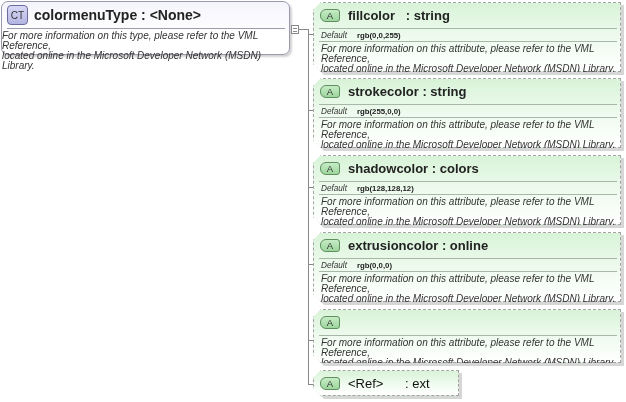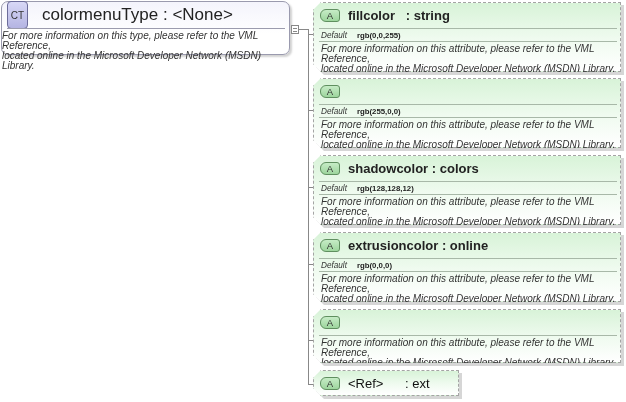--- a/index.html
+++ b/index.html
@@ -3,24 +3,24 @@
 <meta charset="utf-8">
 <style>
   html, body { margin:0; padding:0; }
   body { width:626px; height:402px; background:#ffffff; position:relative; overflow:hidden;
          font-family:"Liberation Sans", sans-serif; color:#222; }
   .ct-box { position:absolute; left:1px; top:1px; width:289px; height:54px;
             border:1px solid #9a9aae; border-radius:7px;
             background:linear-gradient(to bottom, #f4f4fc 0%, #ffffff 60%);
             box-shadow:2px 2px 2px rgba(0,0,0,0.18); box-sizing:border-box; }
   .ct-header { position:absolute; left:5px; top:4px; height:18px; display:flex; align-items:center; }
-  .ct-badge { width:21px; height:28px; border:1px solid #6c6c9a; border-radius:4px;
+  .ct-badge { width:21px; height:20px; border:1px solid #6c6c9a; border-radius:4px;
               background:linear-gradient(to bottom,#d8d8f6,#b4b4e2); font-size:10px;
-              color:#333; display:flex; align-items:center; justify-content:center; margin-right:14px; box-sizing:border-box; }
-  .ct-title { font-size:17px; font-weight:normal; color:#222; }
+              color:#333; display:flex; align-items:center; justify-content:center; margin-right:6px; box-sizing:border-box; }
+  .ct-title { font-size:14px; font-weight:bold; color:#222; }
   .ct-sep { position:absolute; left:5px; right:4px; top:26px; border-top:1px solid #9c9cae; }
   .ct-desc { position:absolute; left:0; top:29px; font-size:10px; font-style:italic; line-height:10px; color:#333; }
 
   .conn { position:absolute; background:#888; }
   .toggle { position:absolute; left:291px; top:25px; width:8px; height:9px; border:1px solid #888; background:#fff; box-sizing:border-box; }
   .toggle::before, .toggle::after { content:""; position:absolute; left:1px; right:1px; height:1px; background:#888; }
   .toggle::before { top:2px; } .toggle::after { top:5px; }
 
   .attr { position:absolute; left:313px; width:308px;
           border:1px dashed #a4a4a4; box-sizing:border-box;
@@ -79,20 +79,21 @@
   <div class="a-desc" style="top:41px;">
       <div>For more information on this attribute, please refer to the VML Reference,</div>
       <div>located online in the Microsoft Developer Network (MSDN) Library.</div>
     </div>
 </div>
 
 <div class="attr-shadow" style="top:81px;height:70px;"></div>
 <div class="attr" style="top:78px;height:70px;">
   <div class="attr-head">
       <span class="a-badge">A</span>
+      <span class="a-name">strokecolor : string</span>
     </div>
   <div class="a-sep" style="top:25px;"></div>
   <div class="a-default" style="top:28px;">
       <span class="a-default-label">Default</span>
       <span class="a-default-value">rgb(255,0,0)</span>
     </div>
   <div class="a-sep" style="top:38px;"></div>
   <div class="a-desc" style="top:41px;">
       <div>For more information on this attribute, please refer to the VML Reference,</div>
       <div>located online in the Microsoft Developer Network (MSDN) Library.</div>

